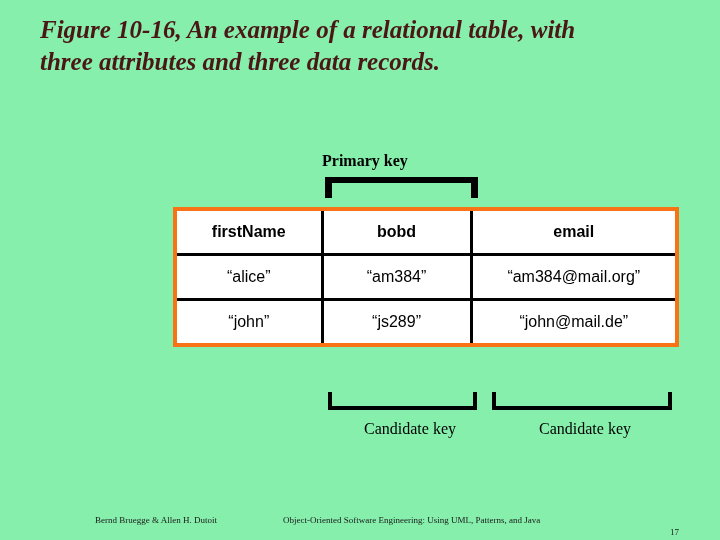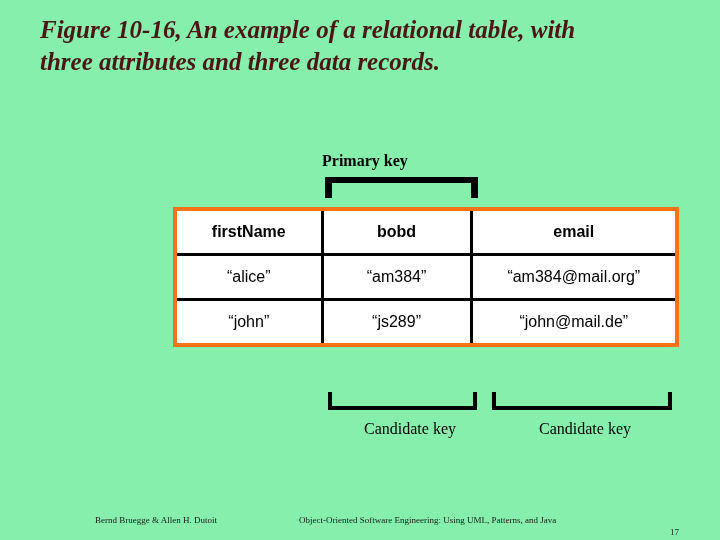--- a/index.html
+++ b/index.html
@@ -103,21 +103,21 @@
   .candidate-1 { left: 330px; width: 160px; }
   .candidate-2 { left: 495px; width: 180px; }
   .footer {
     position: absolute;
     font-family: "Liberation Serif", serif;
     font-size: 9px;
     color: #1a1a1a;
     white-space: nowrap;
   }
   .footer-left   { left: 55px;  top: 515px; margin-left: 40px; }
-  .footer-center { left: 283px; top: 515px; margin-left: 16px; }
+  .footer-center { left: 283px; top: 515px; }
   .footer-page   { left: 670px; top: 515px; margin-top: 12px; }
 </style>
 </head>
 <body>
 
 <div class="slide">
 
   <div class="title">
     <span>Figure 10-16, An example of a relational table, with</span><br>
     <span>three attributes and three data records.</span>

